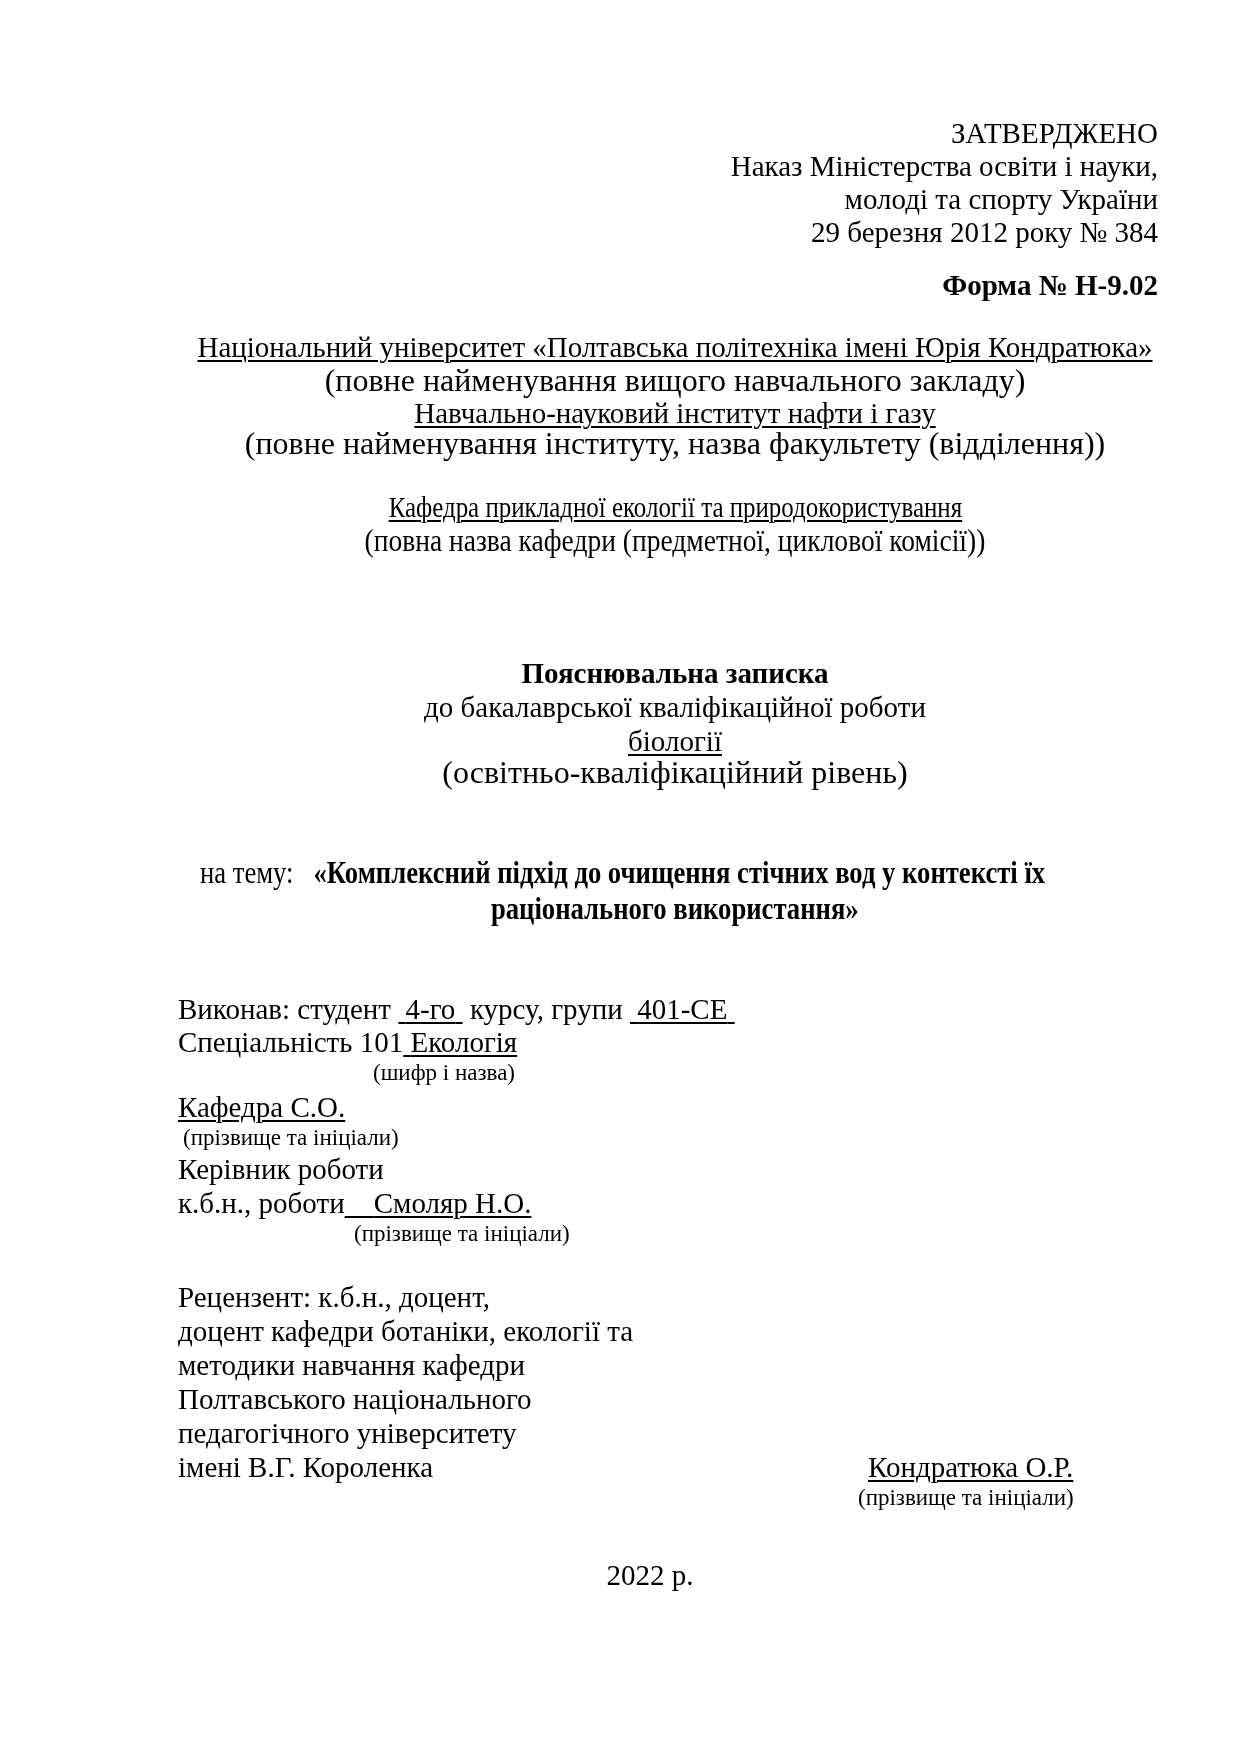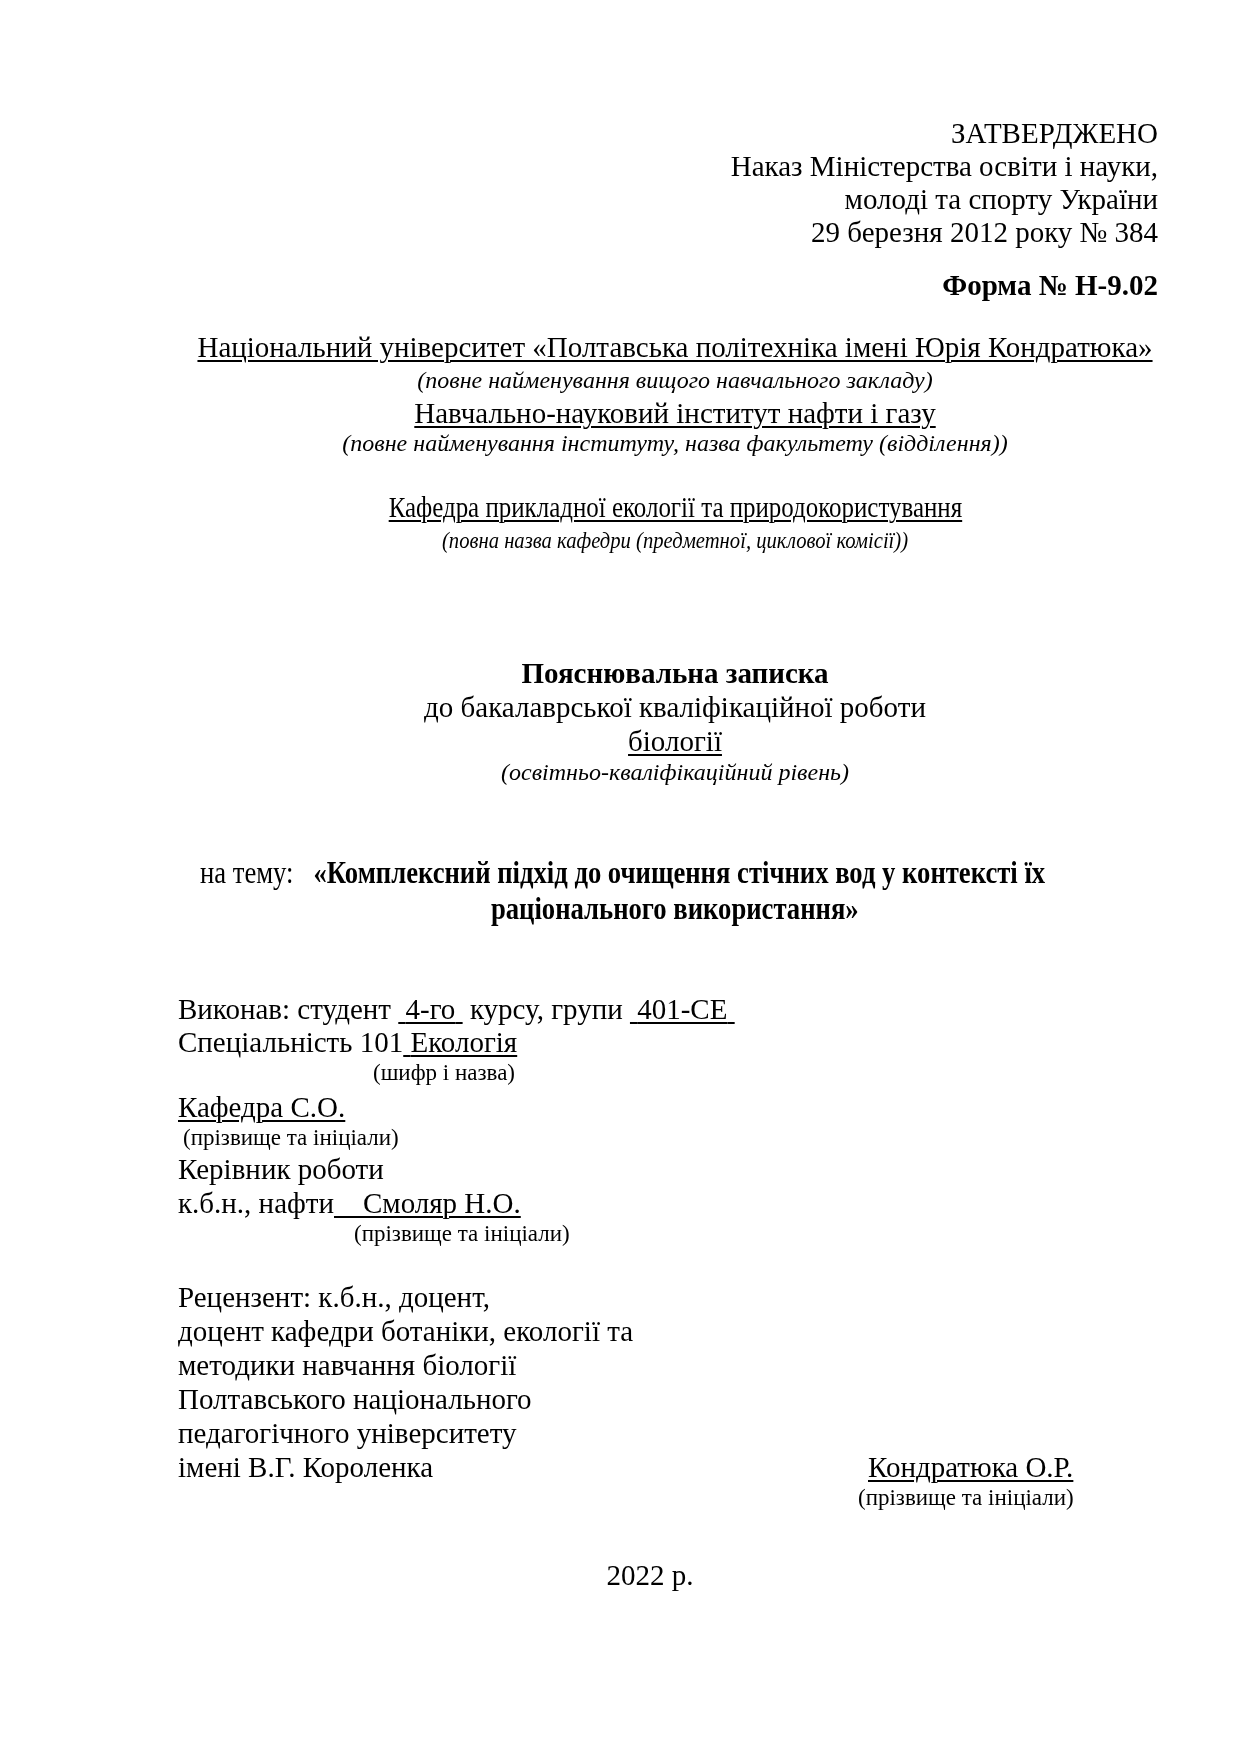--- a/index.html
+++ b/index.html
@@ -1,21 +1,21 @@
 <!DOCTYPE html>
 <html><head>
 <meta charset="utf-8">
 <style>
   html, body { margin: 0; padding: 0; background: #ffffff; }
   body { width: 1240px; height: 1754px; position: relative; overflow: hidden;
          font-family: "Liberation Serif", "DejaVu Serif", serif; color: #000; }
   .abs { position: absolute; white-space: nowrap; }
   .right { right: 82px; }
   .big { font-size: 29px; line-height: 34px; }
-  .med { font-size: 24px; line-height: 28px; font-style: italic; }
+  .med { font-size: 32px; line-height: 28px; }
   .small { font-size: 23px; line-height: 27px; }
   .cond { display: inline-block; transform: scaleX(0.86); transform-origin: center; }
   .condL { display: inline-block; transform: scaleX(0.86); transform-origin: left; }
   u { text-decoration: underline; text-underline-offset: 3px; text-decoration-thickness: 2px; }
   b { font-weight: bold; }
   .left { left: 178px; }
 </style>
 </head>
 <body>
 
@@ -84,29 +84,29 @@
   <u>Кафедра С.О.</u>
 </div>
 <div class="abs small" style="top:1124px; left:183px;">
   <span>(прізвище та ініціали)</span>
 </div>
 
 <div class="abs big left" style="top:1152px;">
   <span>Керівник роботи</span>
 </div>
 <div class="abs big left" style="top:1186px;">
-  <span>к.б.н., нафти</span><u>&nbsp;&nbsp;&nbsp;&nbsp;<span>Смоляр Н.О.</span></u>
+  <span>к.б.н., роботи</span><u>&nbsp;&nbsp;&nbsp;&nbsp;<span>Смоляр Н.О.</span></u>
 </div>
 <div class="abs small" style="top:1220px; left:354px;">
   <span>(прізвище та ініціали)</span>
 </div>
 
 <div class="abs big left" style="top:1280px;"><span>Рецензент: к.б.н., доцент,</span></div>
 <div class="abs big left" style="top:1314px;"><span>доцент кафедри ботаніки, екології та</span></div>
-<div class="abs big left" style="top:1348px;"><span>методики навчання біології</span></div>
+<div class="abs big left" style="top:1348px;"><span>методики навчання кафедри</span></div>
 <div class="abs big left" style="top:1382px;"><span>Полтавського національного</span></div>
 <div class="abs big left" style="top:1416px;"><span>педагогічного університету</span></div>
 <div class="abs big left" style="top:1450px;"><span>імені В.Г. Короленка</span></div>
 
 <div class="abs big" style="top:1450px; left:868px;">
   <u>Кондратюка О.Р.</u>
 </div>
 <div class="abs small" style="top:1484px; left:858px;">
   <span>(прізвище та ініціали)</span>
 </div>

